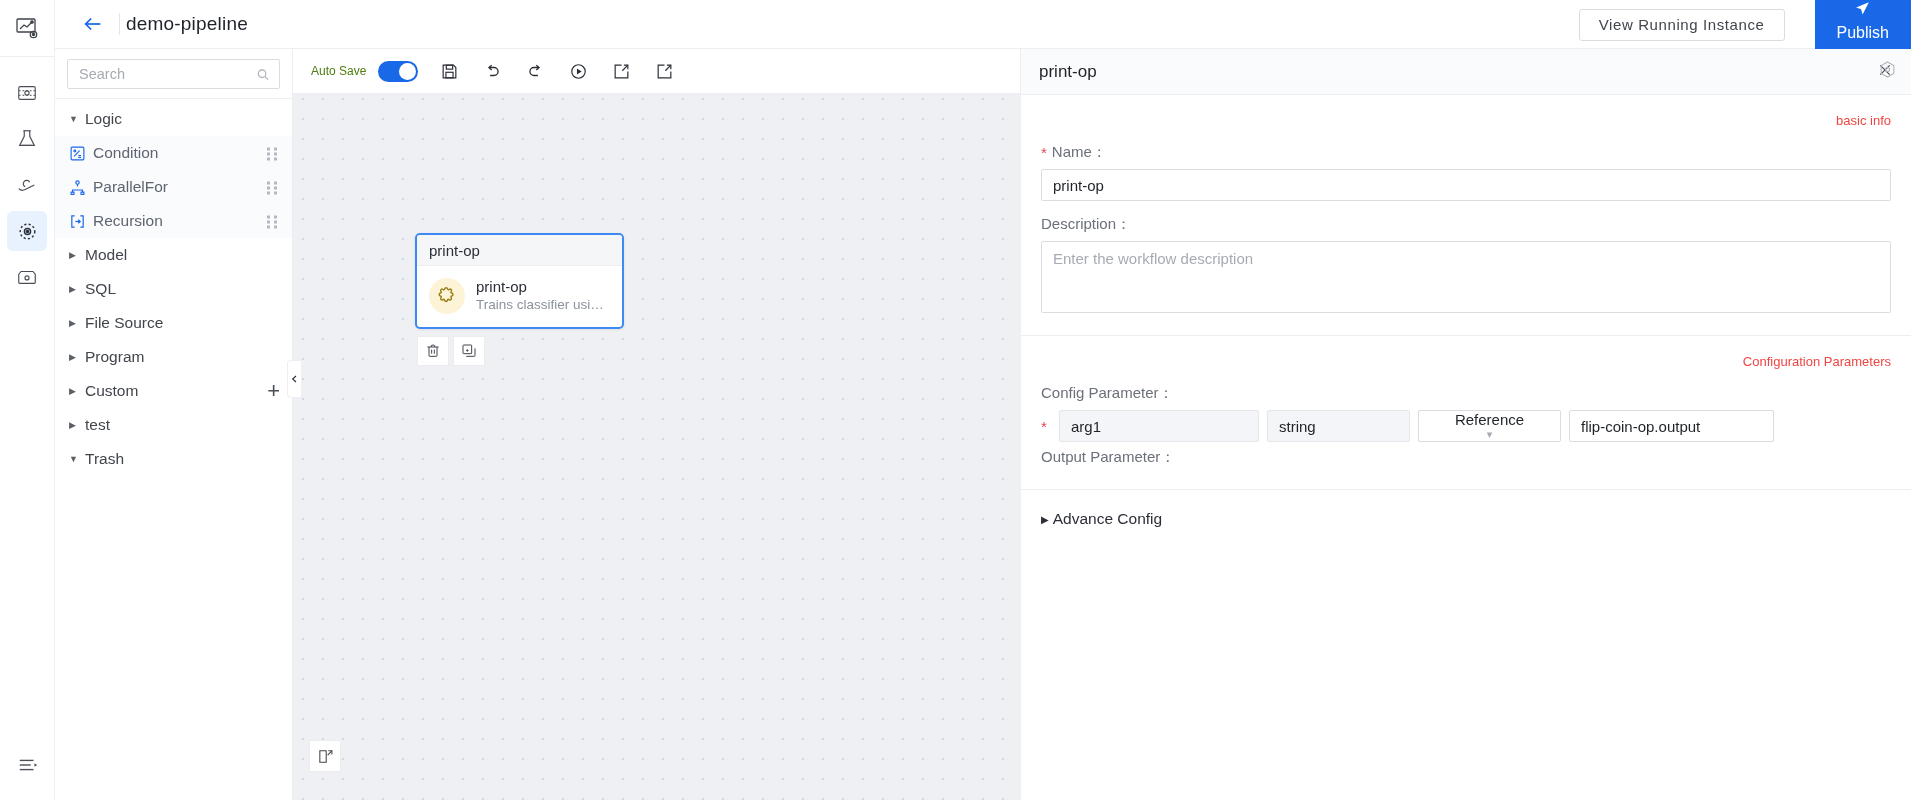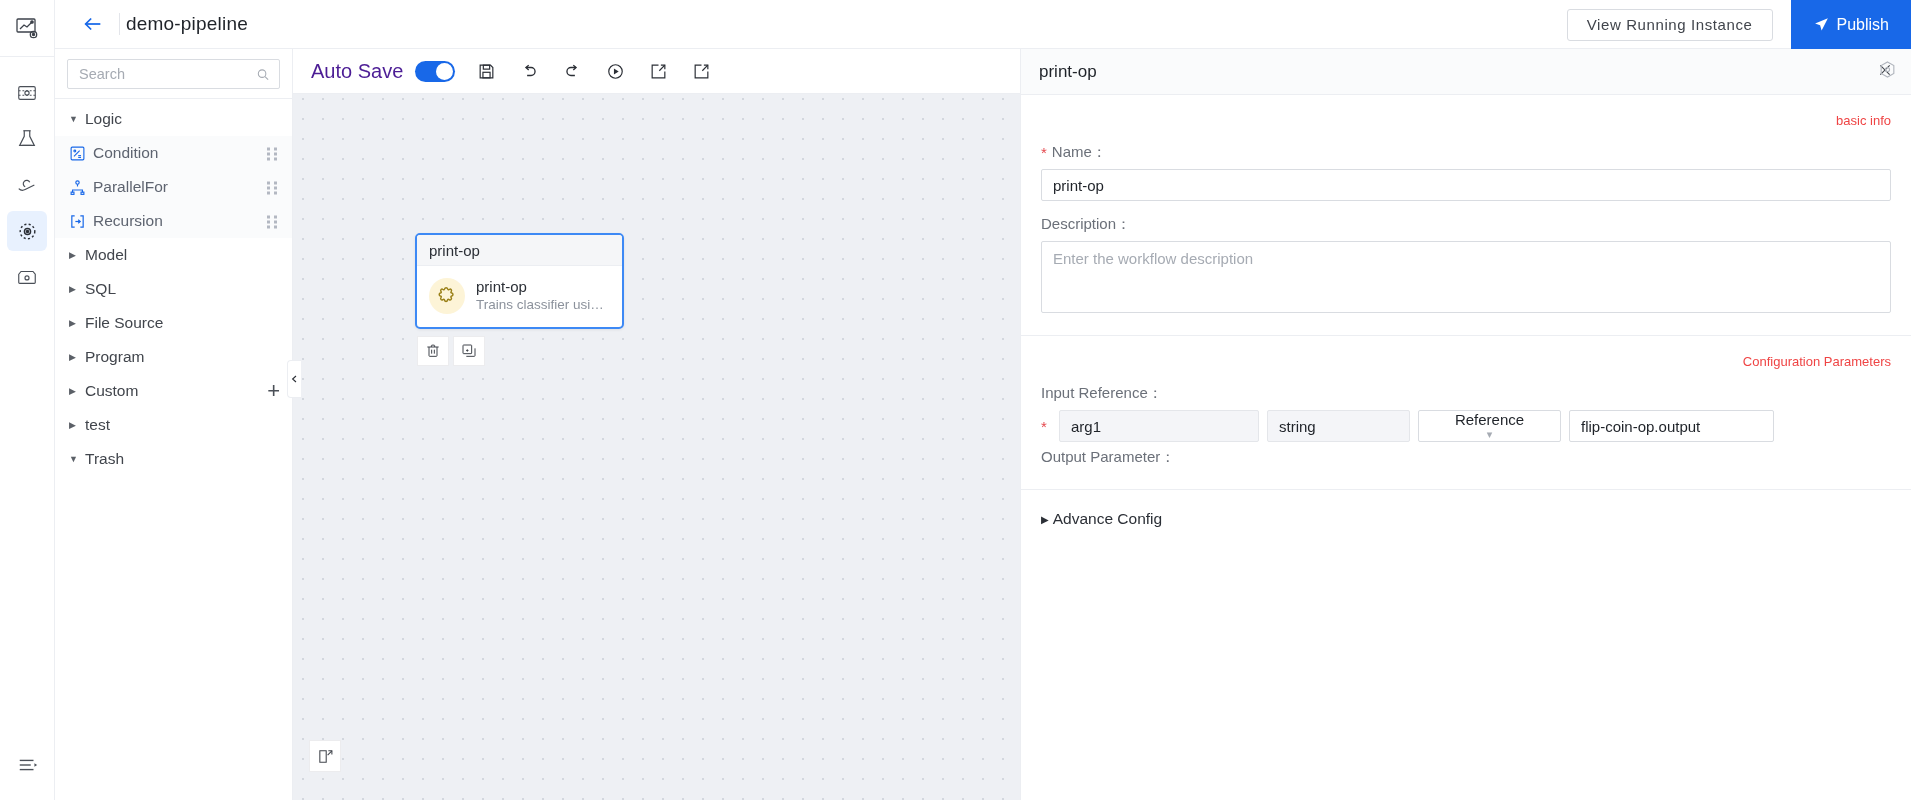--- a/index.html
+++ b/index.html
@@ -41,30 +41,31 @@
     cursor: pointer; margin-left: 14px; }
   .hdr-divider { width: 1px; height: 22px; background: #e3e5ea; margin: 0 6px 0 2px; }
   .hdr-title { font-size: 19px; color: #1f2329; letter-spacing: .2px; }
   .save-status {
     position: absolute; left: 330px; top: 0; height: 49px;
     display: flex; align-items: center; gap: 9px;
     font-size: 15px; color: #4a4f57;
   }
   .check-dot { width: 17px; height: 17px; border-radius: 50%; background: #36c76a;
     display: flex; align-items: center; justify-content: center; }
-  .hdr-right { position: absolute; right: 0; top: 0; height: 49px; display: flex; align-items: center; gap: 4px; }
+  .hdr-right { position: absolute; right: 0; top: 0; height: 49px; display: flex; align-items: center; gap: 16px; }
   .btn-outline {
     height: 32px; padding: 0 19px; border: 1px solid #d9dce1; border-radius: 3px;
     background: #fff; font-size: 15px; color: #41454c;
     display: flex; align-items: center; cursor: pointer; letter-spacing: .6px;
   }
   .btn-primary {
     height: 49px; padding: 0 22px; background: #1868e8; color: #fff;
     font-size: 16px; display: flex; align-items: center; gap: 7px; cursor: pointer;
     margin-left: 14px;
+    flex-direction: column;
   }
 
   
   .tree-panel {
     position: absolute; left: 55px; top: 49px; width: 238px; height: 751px;
     background: #fff; border-right: 1px solid #eceef2;
   }
   .search-wrap { padding: 10px 12px 9px 12px; }
   .search-box {
     position: relative; height: 30px; border: 1px solid #d9dce1; border-radius: 2px;
@@ -101,21 +102,21 @@
     position: absolute; left: 293px; top: 49px; width: 727px; height: 751px;
     background-color: #eef0f4;
     background-image: radial-gradient(#d3d7de 1px, transparent 1px);
     background-size: 20px 20px;
   }
   .canvas-toolbar {
     position: absolute; left: 293px; top: 49px; width: 727px; height: 45px;
     background: #fff; border-bottom: 1px solid #eceef2;
     display: flex; align-items: center; padding-left: 18px; gap: 0;
   }
-  .autosave-label { font-size: 20px; color: #4c1d95; margin-right: 12px; }
+  .autosave-label { font-size: 12px; color: #4d7c0f; margin-right: 12px; }
   .toggle { width: 40px; height: 21px; border-radius: 11px; background: #1868e8;
     position: relative; cursor: pointer; }
   .toggle .knob { position: absolute; right: 2px; top: 2px; width: 17px; height: 17px;
     border-radius: 50%; background: #fff; }
   .tb-icon { width: 34px; height: 34px; display: flex; align-items: center; justify-content: center;
     cursor: pointer; }
   .tb-icons { display: flex; align-items: center; margin-left: 14px; gap: 9px; }
 
   .breadcrumb { position: absolute; left: 20px; top: 10px; font-size: 15.5px; }
   .bc-dim { color: #8c929c; cursor: pointer; }
@@ -520,21 +521,21 @@
         <span>Description：</span>
       </div>
       <textarea class="txt-area" placeholder="Enter the workflow description" style=""></textarea>
     </div>
 
     <div class="rp-divider"></div>
 
     <div class="rp-section">
       <div class="sec-title">Configuration Parameters</div>
 
-      <div class="field-label">Input Reference：</div>
+      <div class="field-label">Config Parameter：</div>
 
       <div class="param-row">
         <span class="param-star">*</span>
         <div class="ro-input" style="width:200px;">arg1</div>
         <div class="ro-input" style="width:143px;">string</div>
         <div class="sel-box" style="width:143px;flex-direction:column;">
           <span>Reference</span>
           <span class="sel-caret">▾</span>
         </div>
         <div class="txt-input" style="width:205px;display:flex;align-items:center;">flip-coin-op.output</div>

